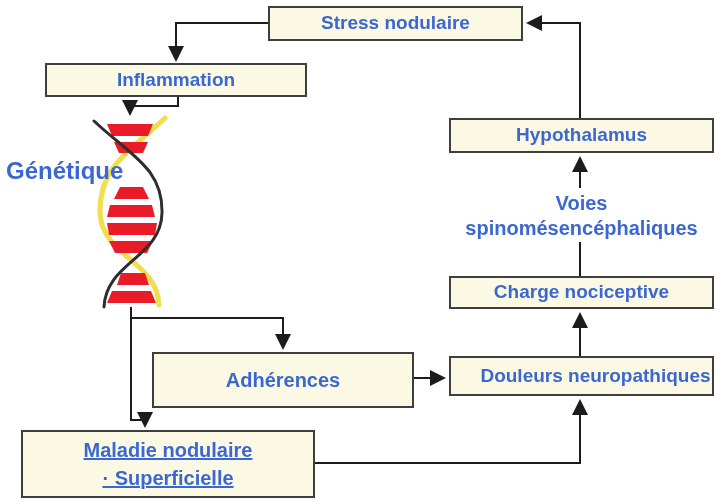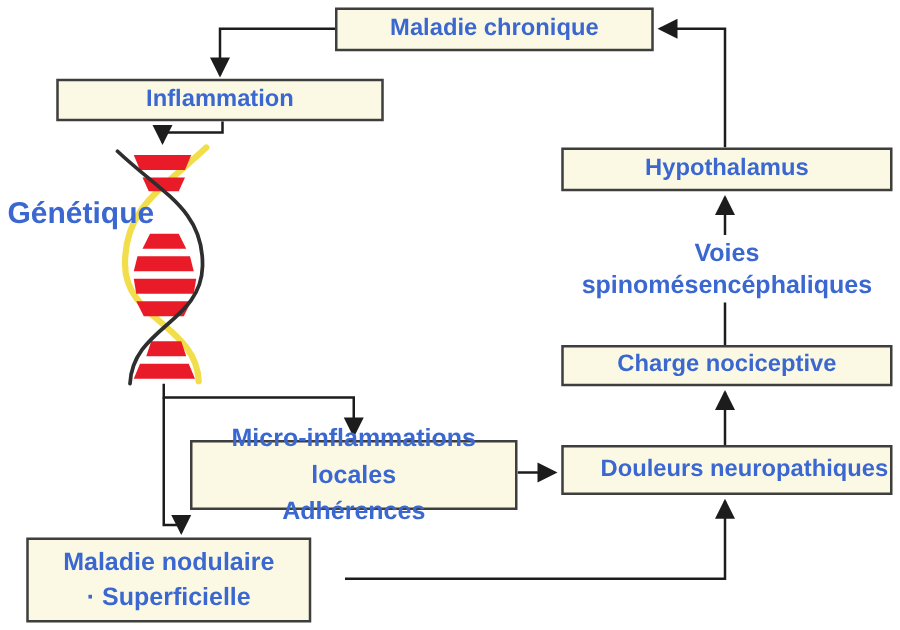--- a/index.html
+++ b/index.html
@@ -47,21 +47,21 @@
   .fs19{font-size:19px;}
   .fs16{font-size:20px;}
   .fs20{font-size:24px;}
 
   #box-stress       {left:268px;top:6px;  width:255px;height:35px;}
   #box-inflammation {left:45px; top:63px; width:262px;height:34px;}
   #box-hypothalamus {left:449px;top:118px;width:265px;height:35px;}
   #box-charge       {left:449px;top:276px;width:265px;height:33px;}
   #box-douleurs     {left:449px;top:356px;width:265px;height:40px;padding-left:28px;}
   #box-micro        {left:152px;top:352px;width:262px;height:56px;line-height:1.45;}
-  #box-maladie      {left:21px; top:430px;width:228px;height:68px;line-height:1.4;}
+  #box-maladie      {left:21px; top:430px;width:294px;height:68px;line-height:1.4;text-decoration:underline;}
 
   #lbl-genetique    {left:6px;  top:155px;width:110px;}
   #lbl-voies        {left:449px;top:191px;width:265px;line-height:1.25;}
 
   #overlay{
     position:absolute;left:0;top:0;width:720px;height:504px;
     pointer-events:none;
   }
   .arrow{
     stroke:var(--arrow-black);
@@ -103,21 +103,21 @@
     <polyline class="arrow" marker-end="url(#ah)" points="131,318 131,420 145,420 145,426"></polyline>
     <polyline class="arrow" marker-end="url(#ah)" points="414,378 444,378"></polyline>
     <polyline class="arrow" marker-end="url(#ah)" points="276,463 580,463 580,401"></polyline>
     <polyline class="arrow" marker-end="url(#ah)" points="580,356 580,314"></polyline>
     <polyline class="arrow" points="580,276 580,242"></polyline>
     <polyline class="arrow" marker-end="url(#ah)" points="580,188 580,158"></polyline>
     <polyline class="arrow" marker-end="url(#ah)" points="580,118 580,23 528,23"></polyline>
   </svg>
 
   <div class="box fs19" id="box-stress">
-    <span>Maladie chronique</span>
+    <span>Stress nodulaire</span>
   </div>
 
   <div class="box fs19" id="box-inflammation">
     <span>Inflammation</span>
   </div>
 
   <div class="lbl fs20" id="lbl-genetique">
     <span>Génétique</span>
   </div>
 
@@ -128,21 +128,20 @@
   <div class="lbl fs16" id="lbl-voies">
     <div>Voies</div>
     <div>spinomésencéphaliques</div>
   </div>
 
   <div class="box fs19" id="box-charge">
     <span>Charge nociceptive</span>
   </div>
 
   <div class="box fs16" id="box-micro">
-    <div>Micro-inflammations locales</div>
     <div>Adhérences</div>
   </div>
 
   <div class="box fs19" id="box-douleurs">
     <span>Douleurs neuropathiques</span>
   </div>
 
   <div class="box fs16" id="box-maladie">
     <div>Maladie nodulaire</div>
     <div>· Superficielle</div>

